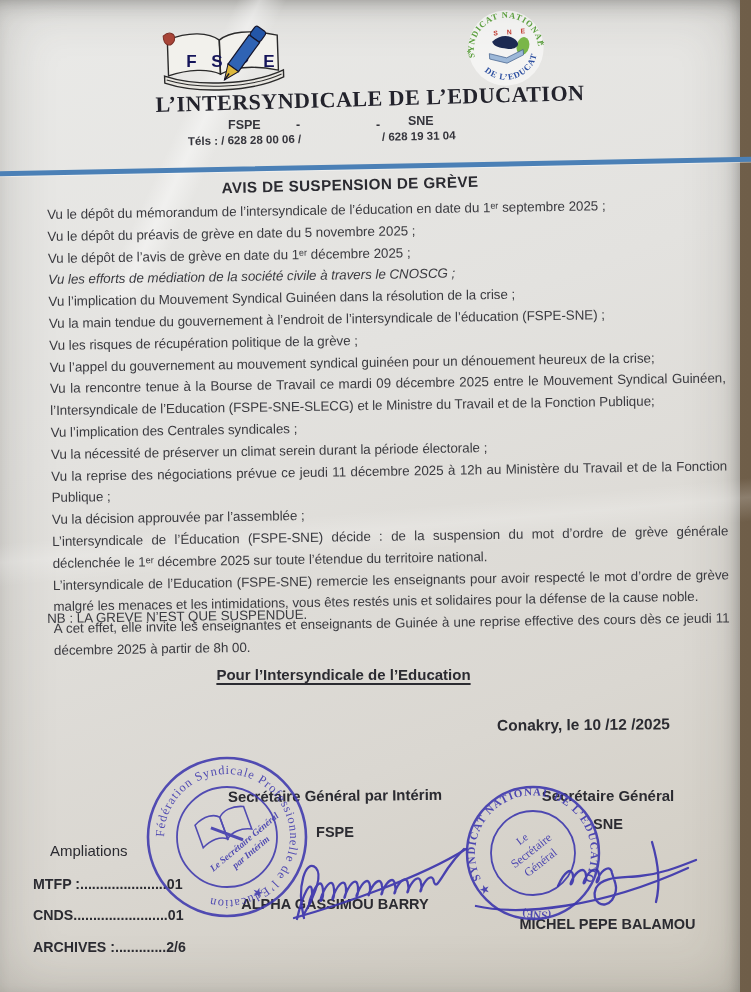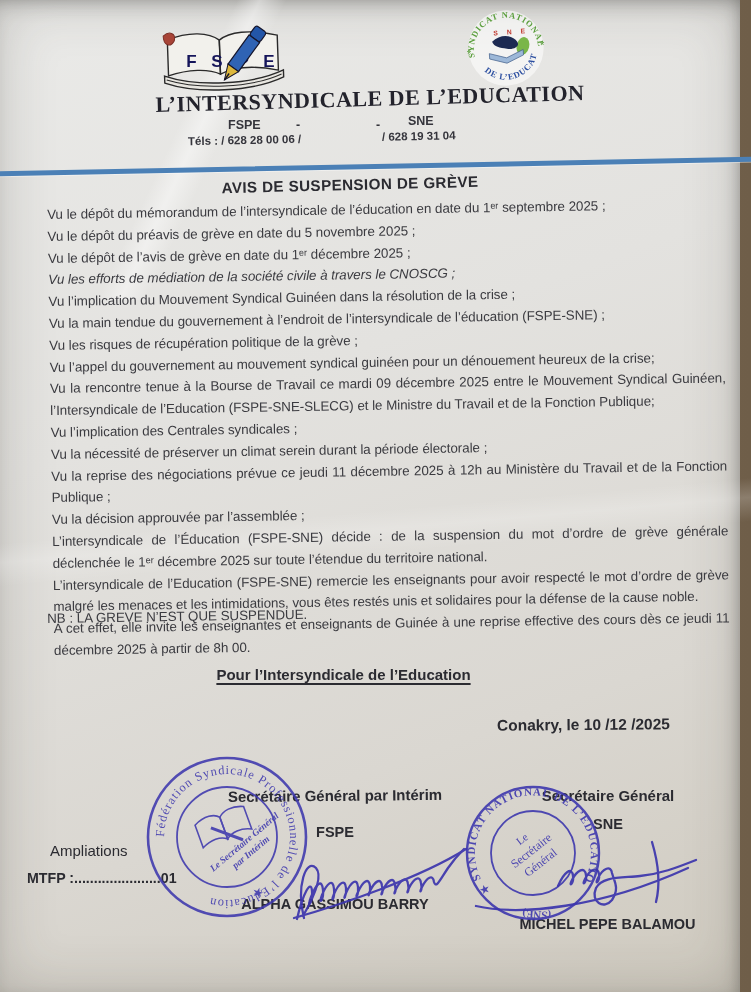--- a/index.html
+++ b/index.html
@@ -46,21 +46,21 @@
 
   .role-left{left:205px;top:787px;width:260px;text-align:center;font-weight:bold;font-size:15px;color:#2b2b31;transform:rotate(-0.6deg);}
   .role-right{left:498px;top:787px;width:220px;text-align:center;font-weight:bold;font-size:15px;color:#2b2b31;}
   .org-left{left:205px;top:824px;width:260px;text-align:center;font-weight:bold;font-size:14.5px;color:#2b2b31;}
   .org-right{left:498px;top:816px;width:220px;text-align:center;font-weight:bold;font-size:14.5px;color:#2b2b31;}
   .name-left{left:210px;top:896px;width:250px;text-align:center;font-weight:bold;font-size:14.5px;color:#2b2b31;}
   .name-right{left:490px;top:916px;width:235px;text-align:center;font-weight:bold;font-size:14.5px;color:#2b2b31;}
 
   .ampl-title{left:50px;top:842px;font-weight:normal;font-size:15px;color:#2b2b31;}
   .ampl-list{left:27px;top:866px;font-weight:bold;font-size:14.2px;line-height:25.4px;color:#2b2b31;}
-  .ampl-list p{margin:0;}
+  .ampl-list p{margin:6px;}
 
   .stamp{color:var(--stamp_ink,#3e38ae);}
   .stamp-left{left:142px;top:752px;width:170px;height:170px;opacity:.88;}
   .stamp-right{left:462px;top:782px;width:142px;height:142px;opacity:.9;}
   .sig-overlay{left:0;top:0;width:751px;height:992px;pointer-events:none;}
   svg{overflow:visible;}
 </style>
 </head>
 <body>
 
@@ -167,22 +167,24 @@
   <div class="abs org-right">SNE</div>
   <div class="abs name-left">ALPHA GASSIMOU BARRY</div>
   <div class="abs name-right">MICHEL PEPE BALAMOU</div>
 
   <div class="abs ampl-title">Ampliations</div>
   <div class="abs ampl-list">
 
       <p>MTFP :......................01</p>
 
 
-
-
+      <p>CNDS........................01</p>
+
+
+      <p>ARCHIVES :.............2/6</p>
     </div>
 
   <svg class="abs stamp stamp-left" viewBox="-85 -85 170 170">
     <defs>
         <path id="ringL" d="M -63,0 A 63 63 0 1 1 63,0 A 63 63 0 1 1 -63,0"></path>
       </defs>
     <circle r="79" fill="none" stroke="currentColor" stroke-width="2.6"></circle>
     <circle r="50" fill="none" stroke="currentColor" stroke-width="1.8"></circle>
     <text font-family="Liberation Serif,serif" font-size="12.5" fill="currentColor" letter-spacing="1">
       <textPath href="#ringL">Fédération Syndicale Professionnelle de l’Education</textPath>

